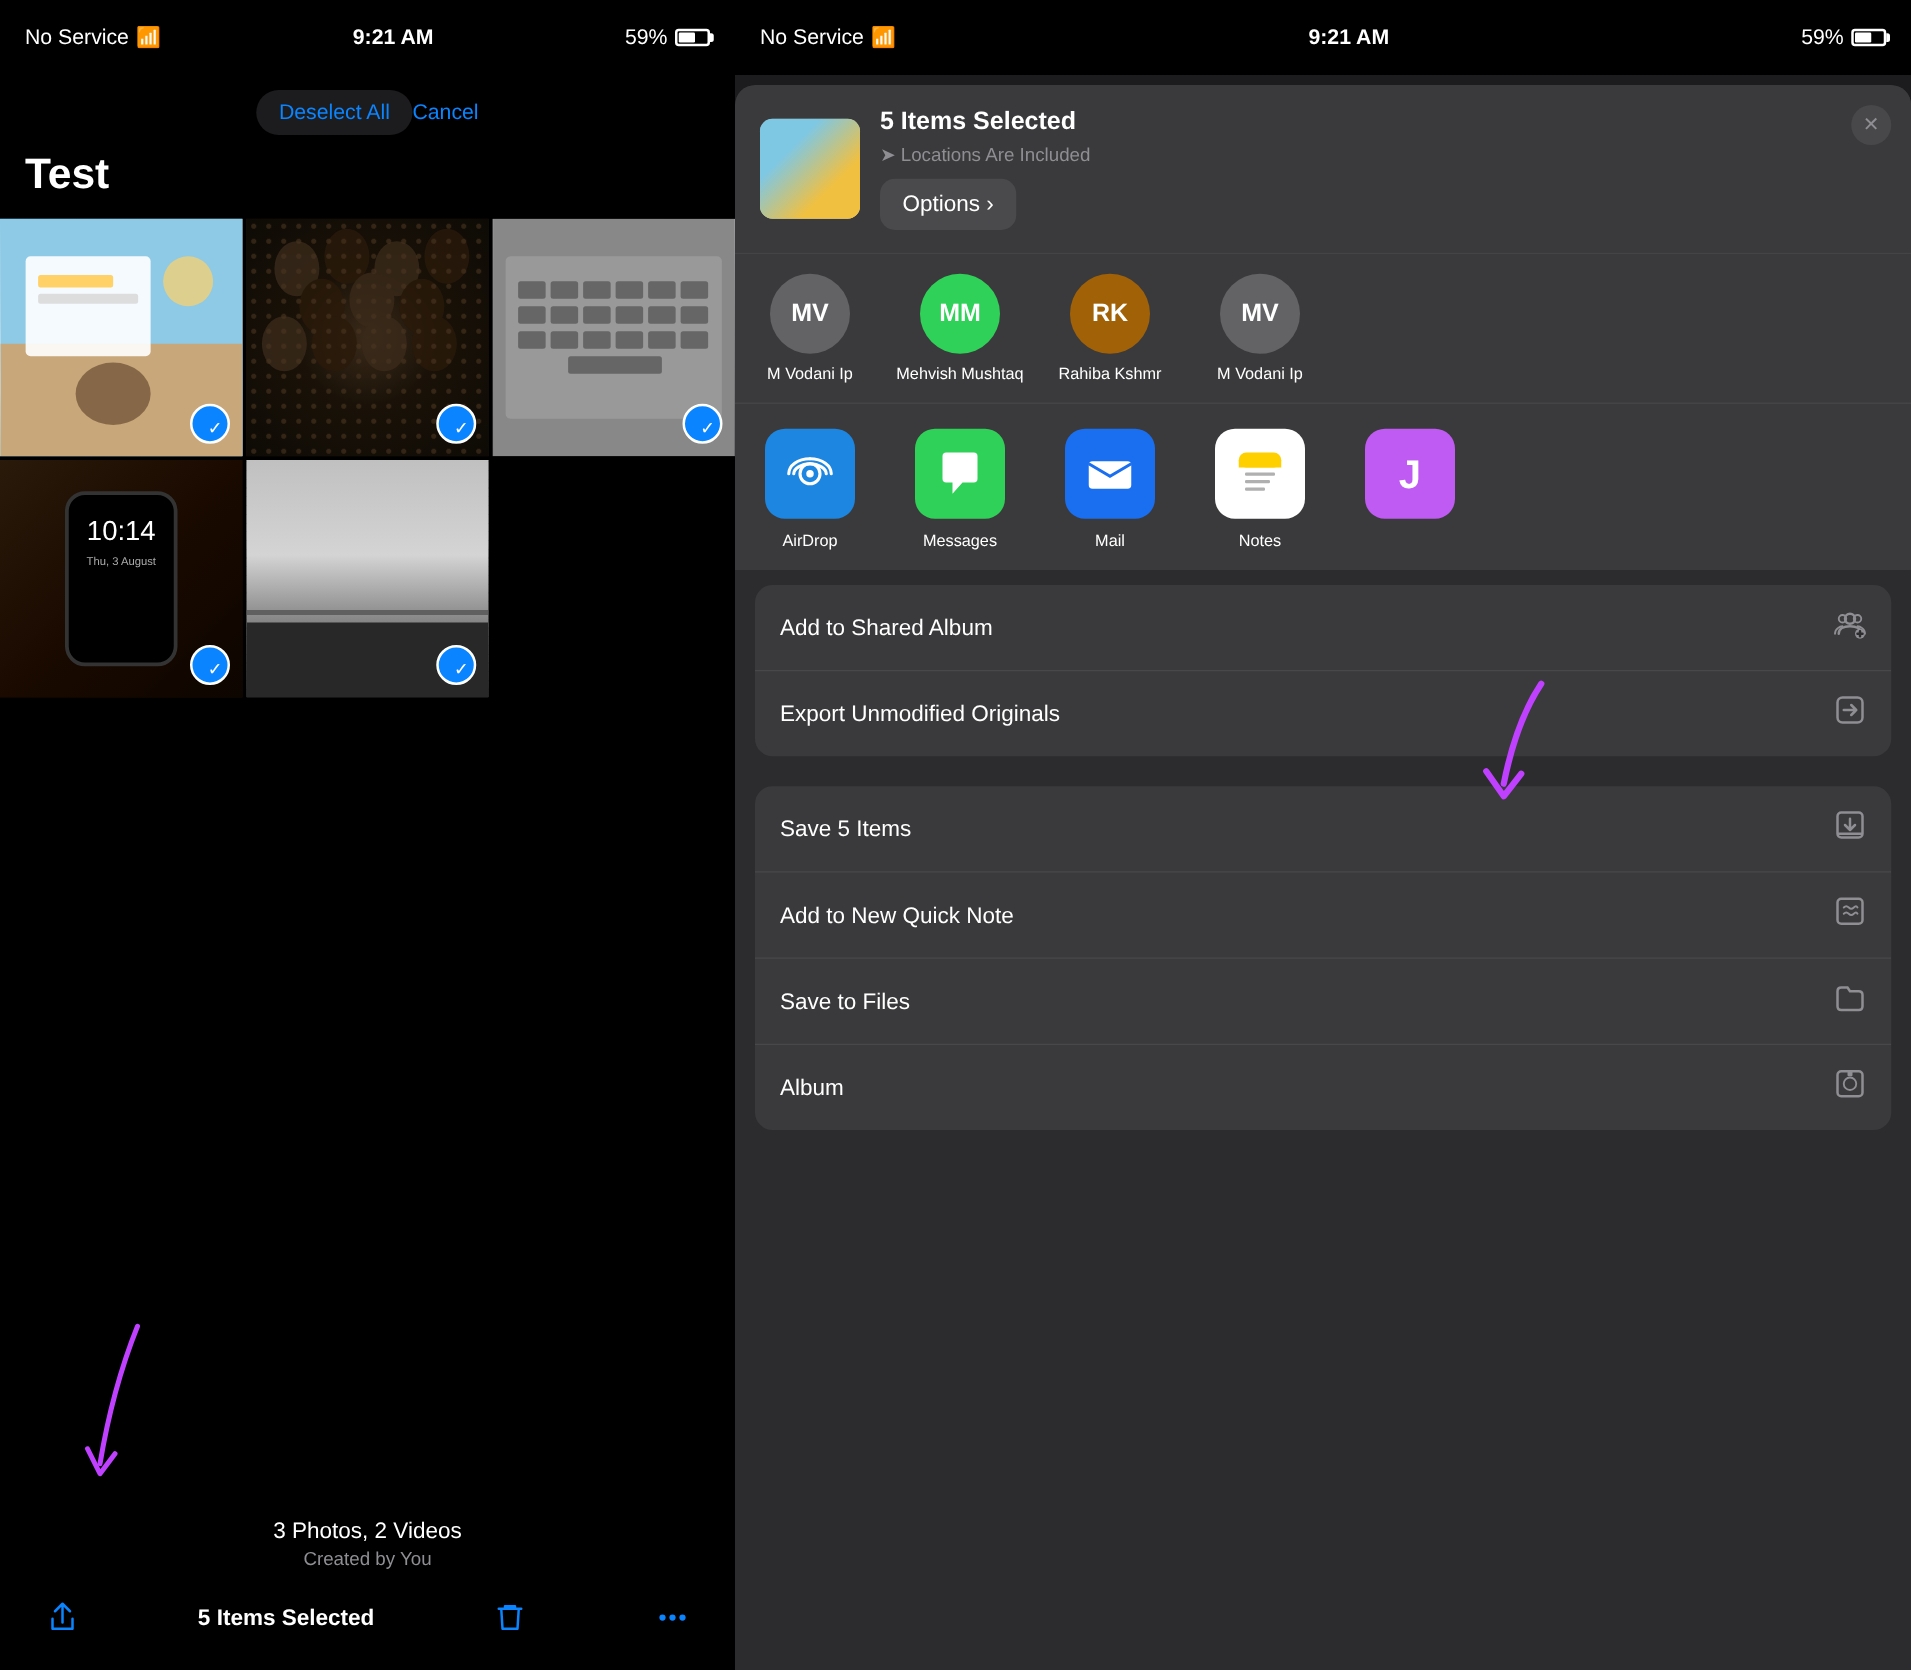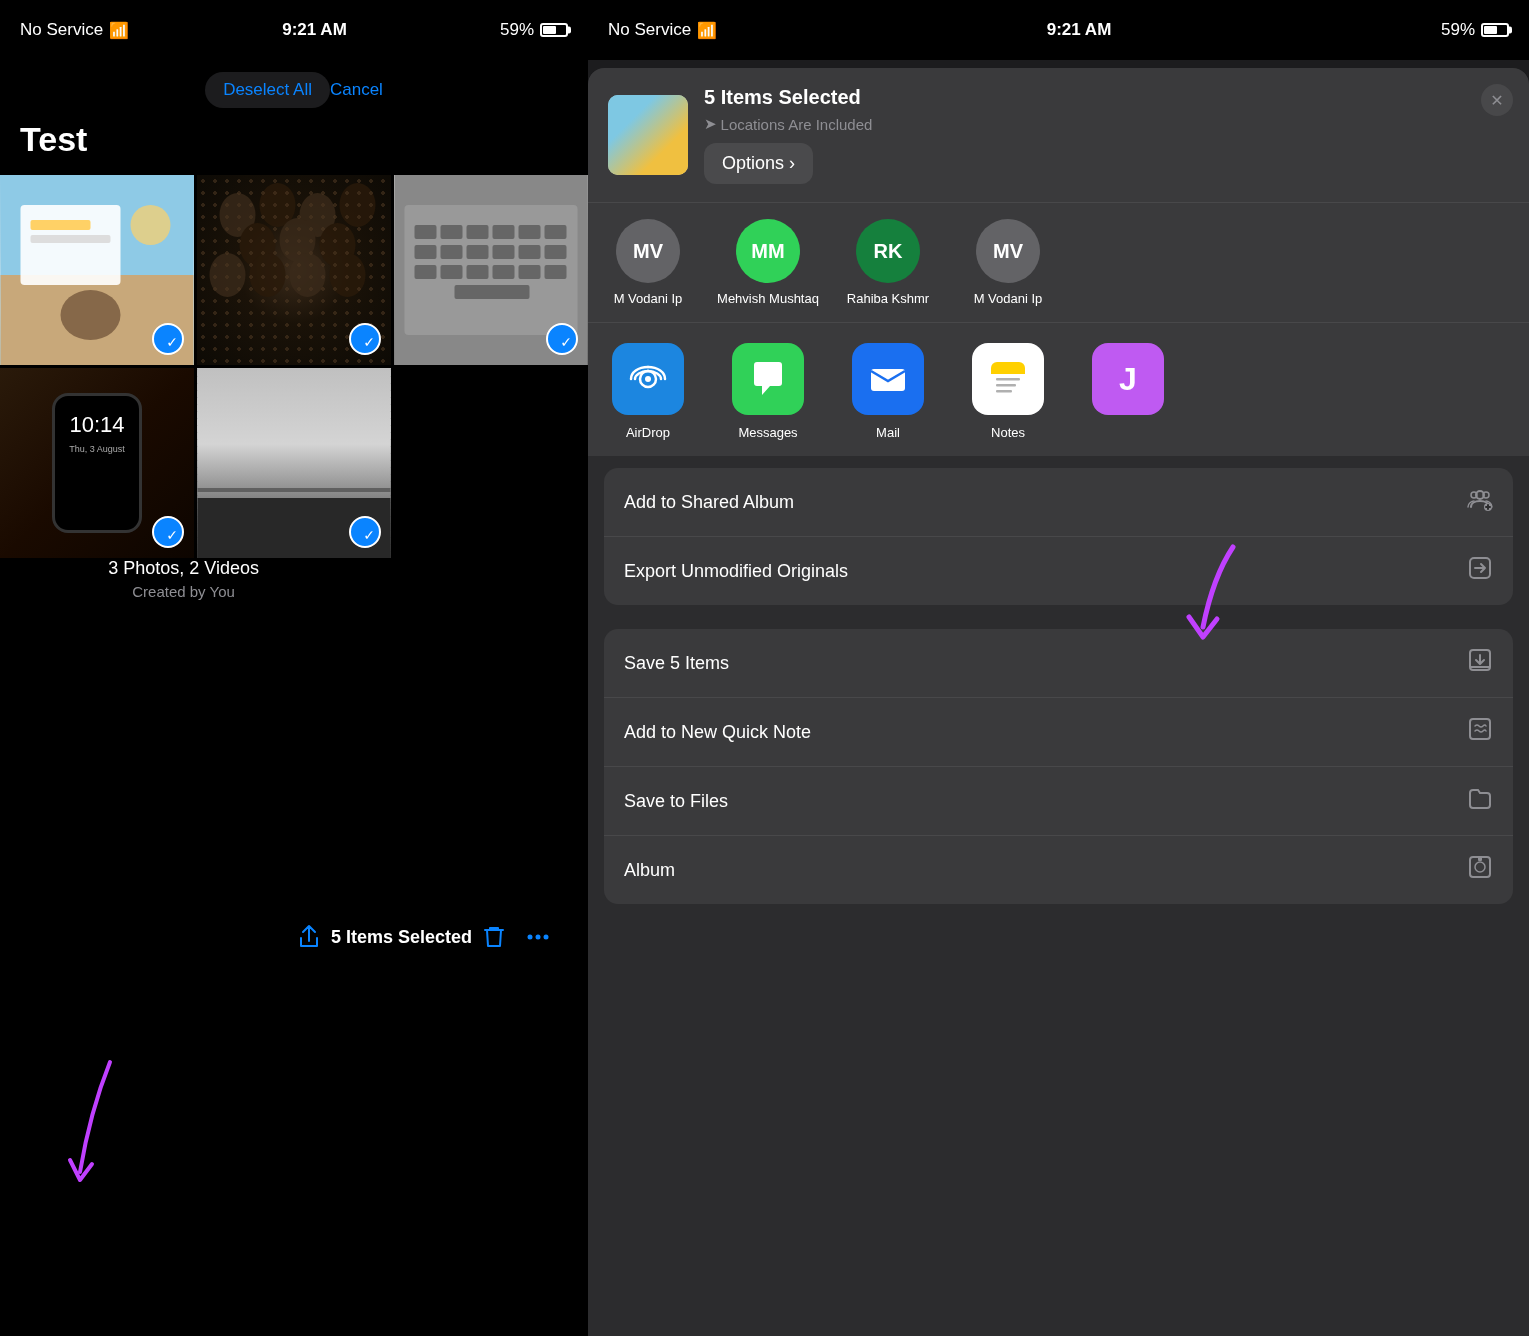--- a/index.html
+++ b/index.html
@@ -223,21 +223,21 @@
         transparent 6px,
         rgba(0,0,0,0.15) 6px,
         rgba(0,0,0,0.15) 7px
       );
     }
 
     
     .bottom-section {
       flex: 1;
       display: flex;
-      flex-direction: row;
+      flex-direction: column;
       justify-content: flex-end;
       padding-bottom: 20px;
     }
     .album-info {
       text-align: center;
       margin-bottom: 16px;
     }
     .album-title {
       color: #fff;
       font-size: 18px;
@@ -399,21 +399,21 @@
       width: 64px;
       height: 64px;
       border-radius: 50%;
       background: #636366;
       display: flex;
       align-items: center;
       justify-content: center;
       overflow: hidden;
     }
     .contact-avatar.green { background: #30d158; }
-    .contact-avatar.teal { background: #15803d; }
+    .contact-avatar.teal { background: #a16207; }
     .contact-initials {
       color: #fff;
       font-size: 20px;
       font-weight: 600;
     }
     .contact-name {
       color: #fff;
       font-size: 13px;
       text-align: center;
       max-width: 110px;

